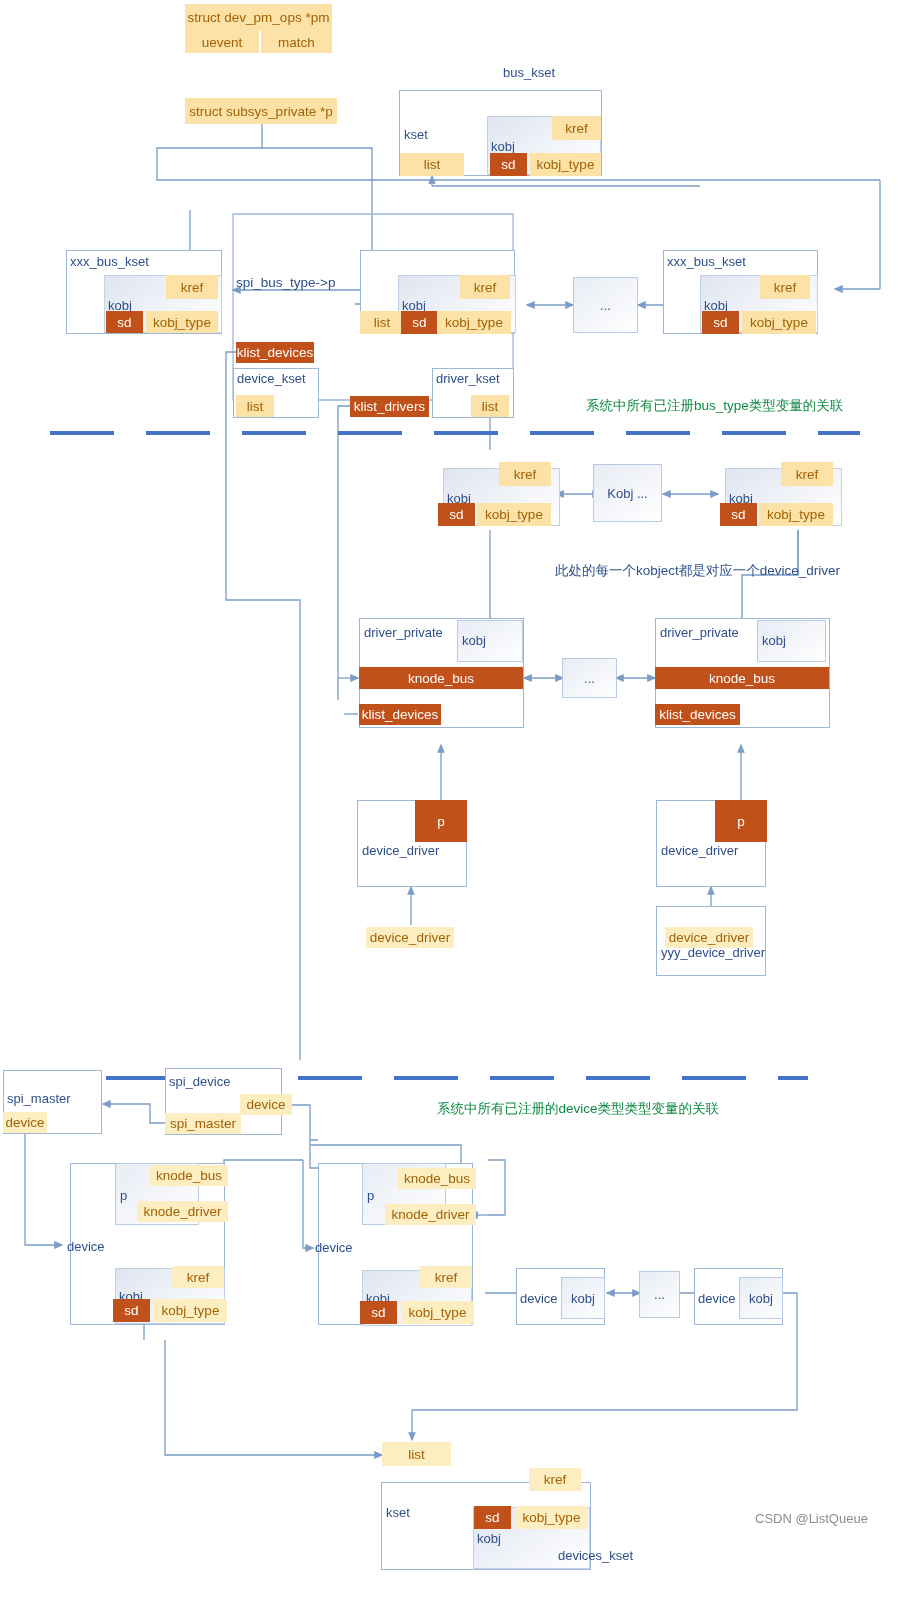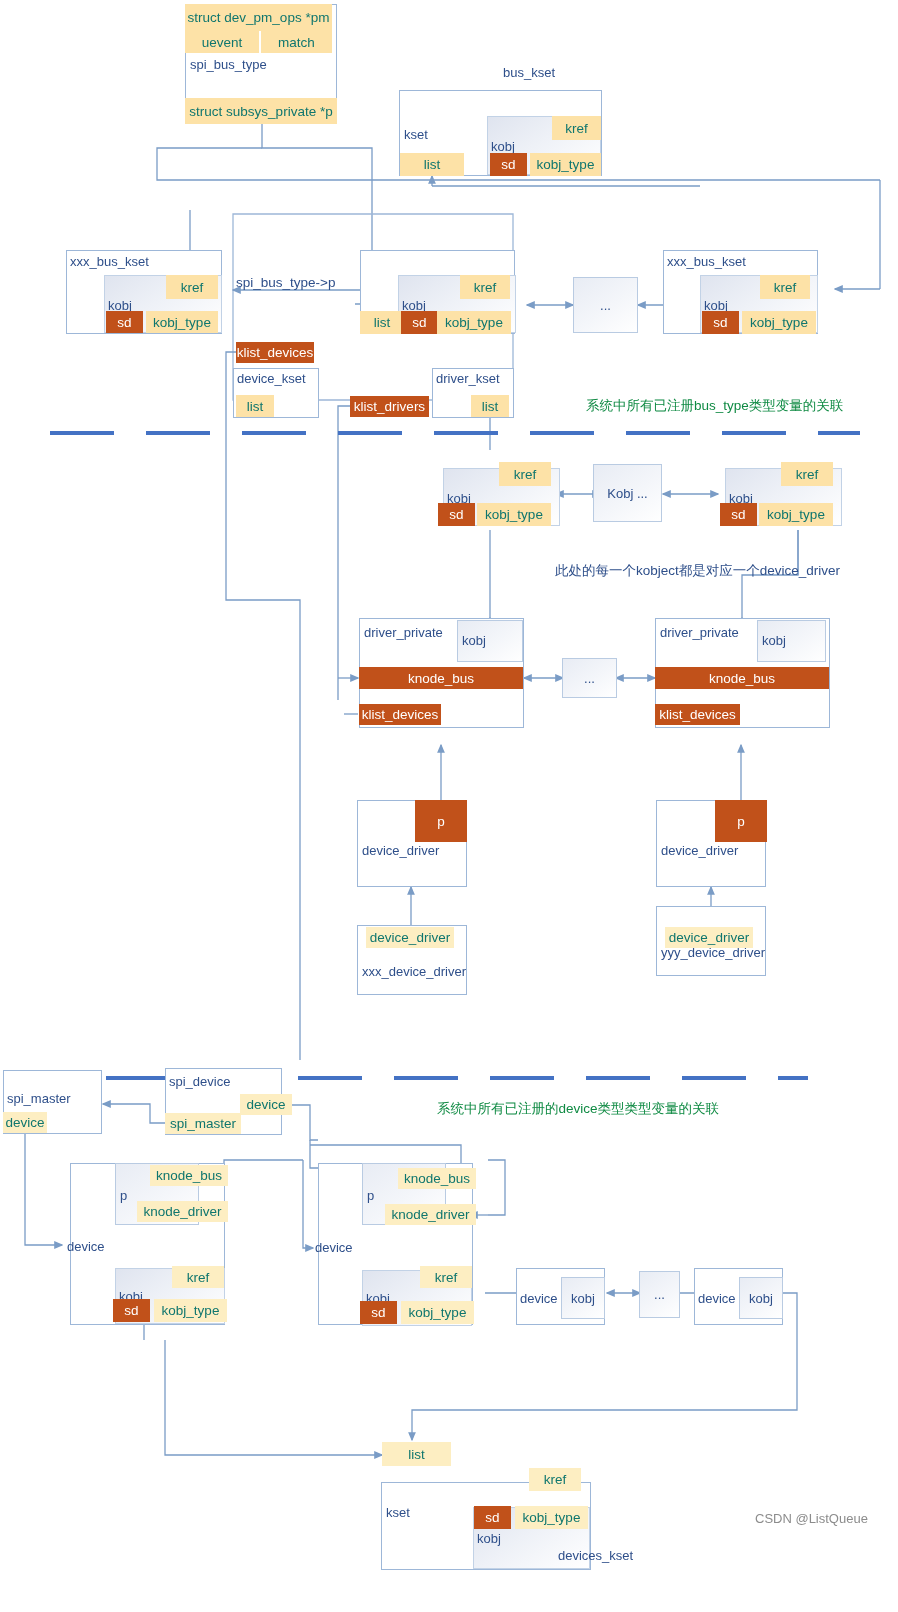--- a/index.html
+++ b/index.html
@@ -8,21 +8,21 @@
   #stage{position:absolute;left:0;top:0;width:898px;height:1612px;overflow:hidden;}
   .box{position:absolute;box-sizing:border-box;}
   
   .outline{border:1px solid #9db7d8;background:#ffffff;}
   
   .kobjbox{border:1px solid #c2d2e6;
            background:linear-gradient(145deg,#dfe4ef 0%,#eef1f7 45%,#ffffff 100%);}
   .plainbox{border:1px solid #b9cbe2;
            background:linear-gradient(145deg,#e8ecf4 0%,#f4f6fa 55%,#ffffff 100%);}
   
-  .yellow{background:#fde2a7;color:#0f766e;display:flex;align-items:center;
+  .yellow{background:#fde2a7;color:#a16207;display:flex;align-items:center;
           justify-content:center;font-size:13.5px;white-space:nowrap;}
   .yellow.lt{background:#fdeec2;}
   
   .orange{background:#c1511a;color:#ffffff;display:flex;align-items:center;
           justify-content:center;font-size:13.5px;white-space:nowrap;}
   
   .lbl{position:absolute;color:#2e4f8a;font-size:13px;white-space:nowrap;}
   .toplbl{position:absolute;color:#2e4f8a;font-size:13px;white-space:nowrap;}
   .dots{display:flex;align-items:center;justify-content:center;
         color:#2e4f8a;font-size:13px;}
@@ -126,23 +126,20 @@
 
       <path d="M360,1293 L318,1293"></path>
     </g>
   </svg>
 
   <div style="position:absolute;left:50px;top:431px;width:810px;height:4px;
               background:repeating-linear-gradient(to right,#4472c4 0 64px,transparent 64px 96px);"></div>
   <div style="position:absolute;left:10px;top:1076px;width:798px;height:4px;
               background:repeating-linear-gradient(to right,#4472c4 0 64px,transparent 64px 96px);"></div>
 
-  <div class="box outline" style="left:185px;top:4px;width:152px;height:120px;">
-    <div class="lbl" style="left:4px;top:52px;">spi_bus_type</div>
-  </div>
   <div class="box yellow" style="left:185px;top:4px;width:147px;height:27px;">struct dev_pm_ops *pm</div>
   <div class="box yellow" style="left:185px;top:31px;width:74px;height:22px;">uevent</div>
   <div class="box yellow" style="left:261px;top:31px;width:71px;height:22px;">match</div>
   <div class="box yellow" style="left:185px;top:98px;width:152px;height:26px;">struct subsys_private *p</div>
 
   <div class="toplbl" style="left:455px;top:65px;margin-left:48px;">bus_kset</div>
   <div class="box outline" style="left:399px;top:90px;width:203px;height:86px;">
     <div class="lbl" style="left:4px;top:36px;">kset</div>
   </div>
   <div class="box yellow" style="left:400px;top:153px;width:64px;height:23px;">list</div>
@@ -243,23 +240,20 @@
   <div class="box outline" style="left:357px;top:800px;width:110px;height:87px;">
     <div class="lbl" style="left:4px;top:42px;">device_driver</div>
   </div>
   <div class="box orange" style="left:415px;top:800px;width:52px;height:42px;">p</div>
 
   <div class="box outline" style="left:656px;top:800px;width:110px;height:87px;">
     <div class="lbl" style="left:4px;top:42px;">device_driver</div>
   </div>
   <div class="box orange" style="left:715px;top:800px;width:52px;height:42px;">p</div>
 
-  <div class="box outline" style="left:357px;top:925px;width:110px;height:70px;">
-    <div class="lbl" style="left:4px;top:38px;">xxx_device_driver</div>
-  </div>
   <div class="box yellow lt" style="left:366px;top:927px;width:88px;height:21px;">device_driver</div>
 
   <div class="box outline" style="left:656px;top:906px;width:110px;height:70px;text-align:right;">
     <div class="lbl" style="left:4px;top:38px;">yyy_device_driver</div>
   </div>
   <div class="box yellow lt" style="left:665px;top:927px;width:88px;height:21px;">device_driver</div>
 
   <div class="note-green" style="left:437px;top:1100px;">系统中所有已注册的device类型类型变量的关联</div>
 
   <div class="box outline" style="left:3px;top:1070px;width:99px;height:64px;">

